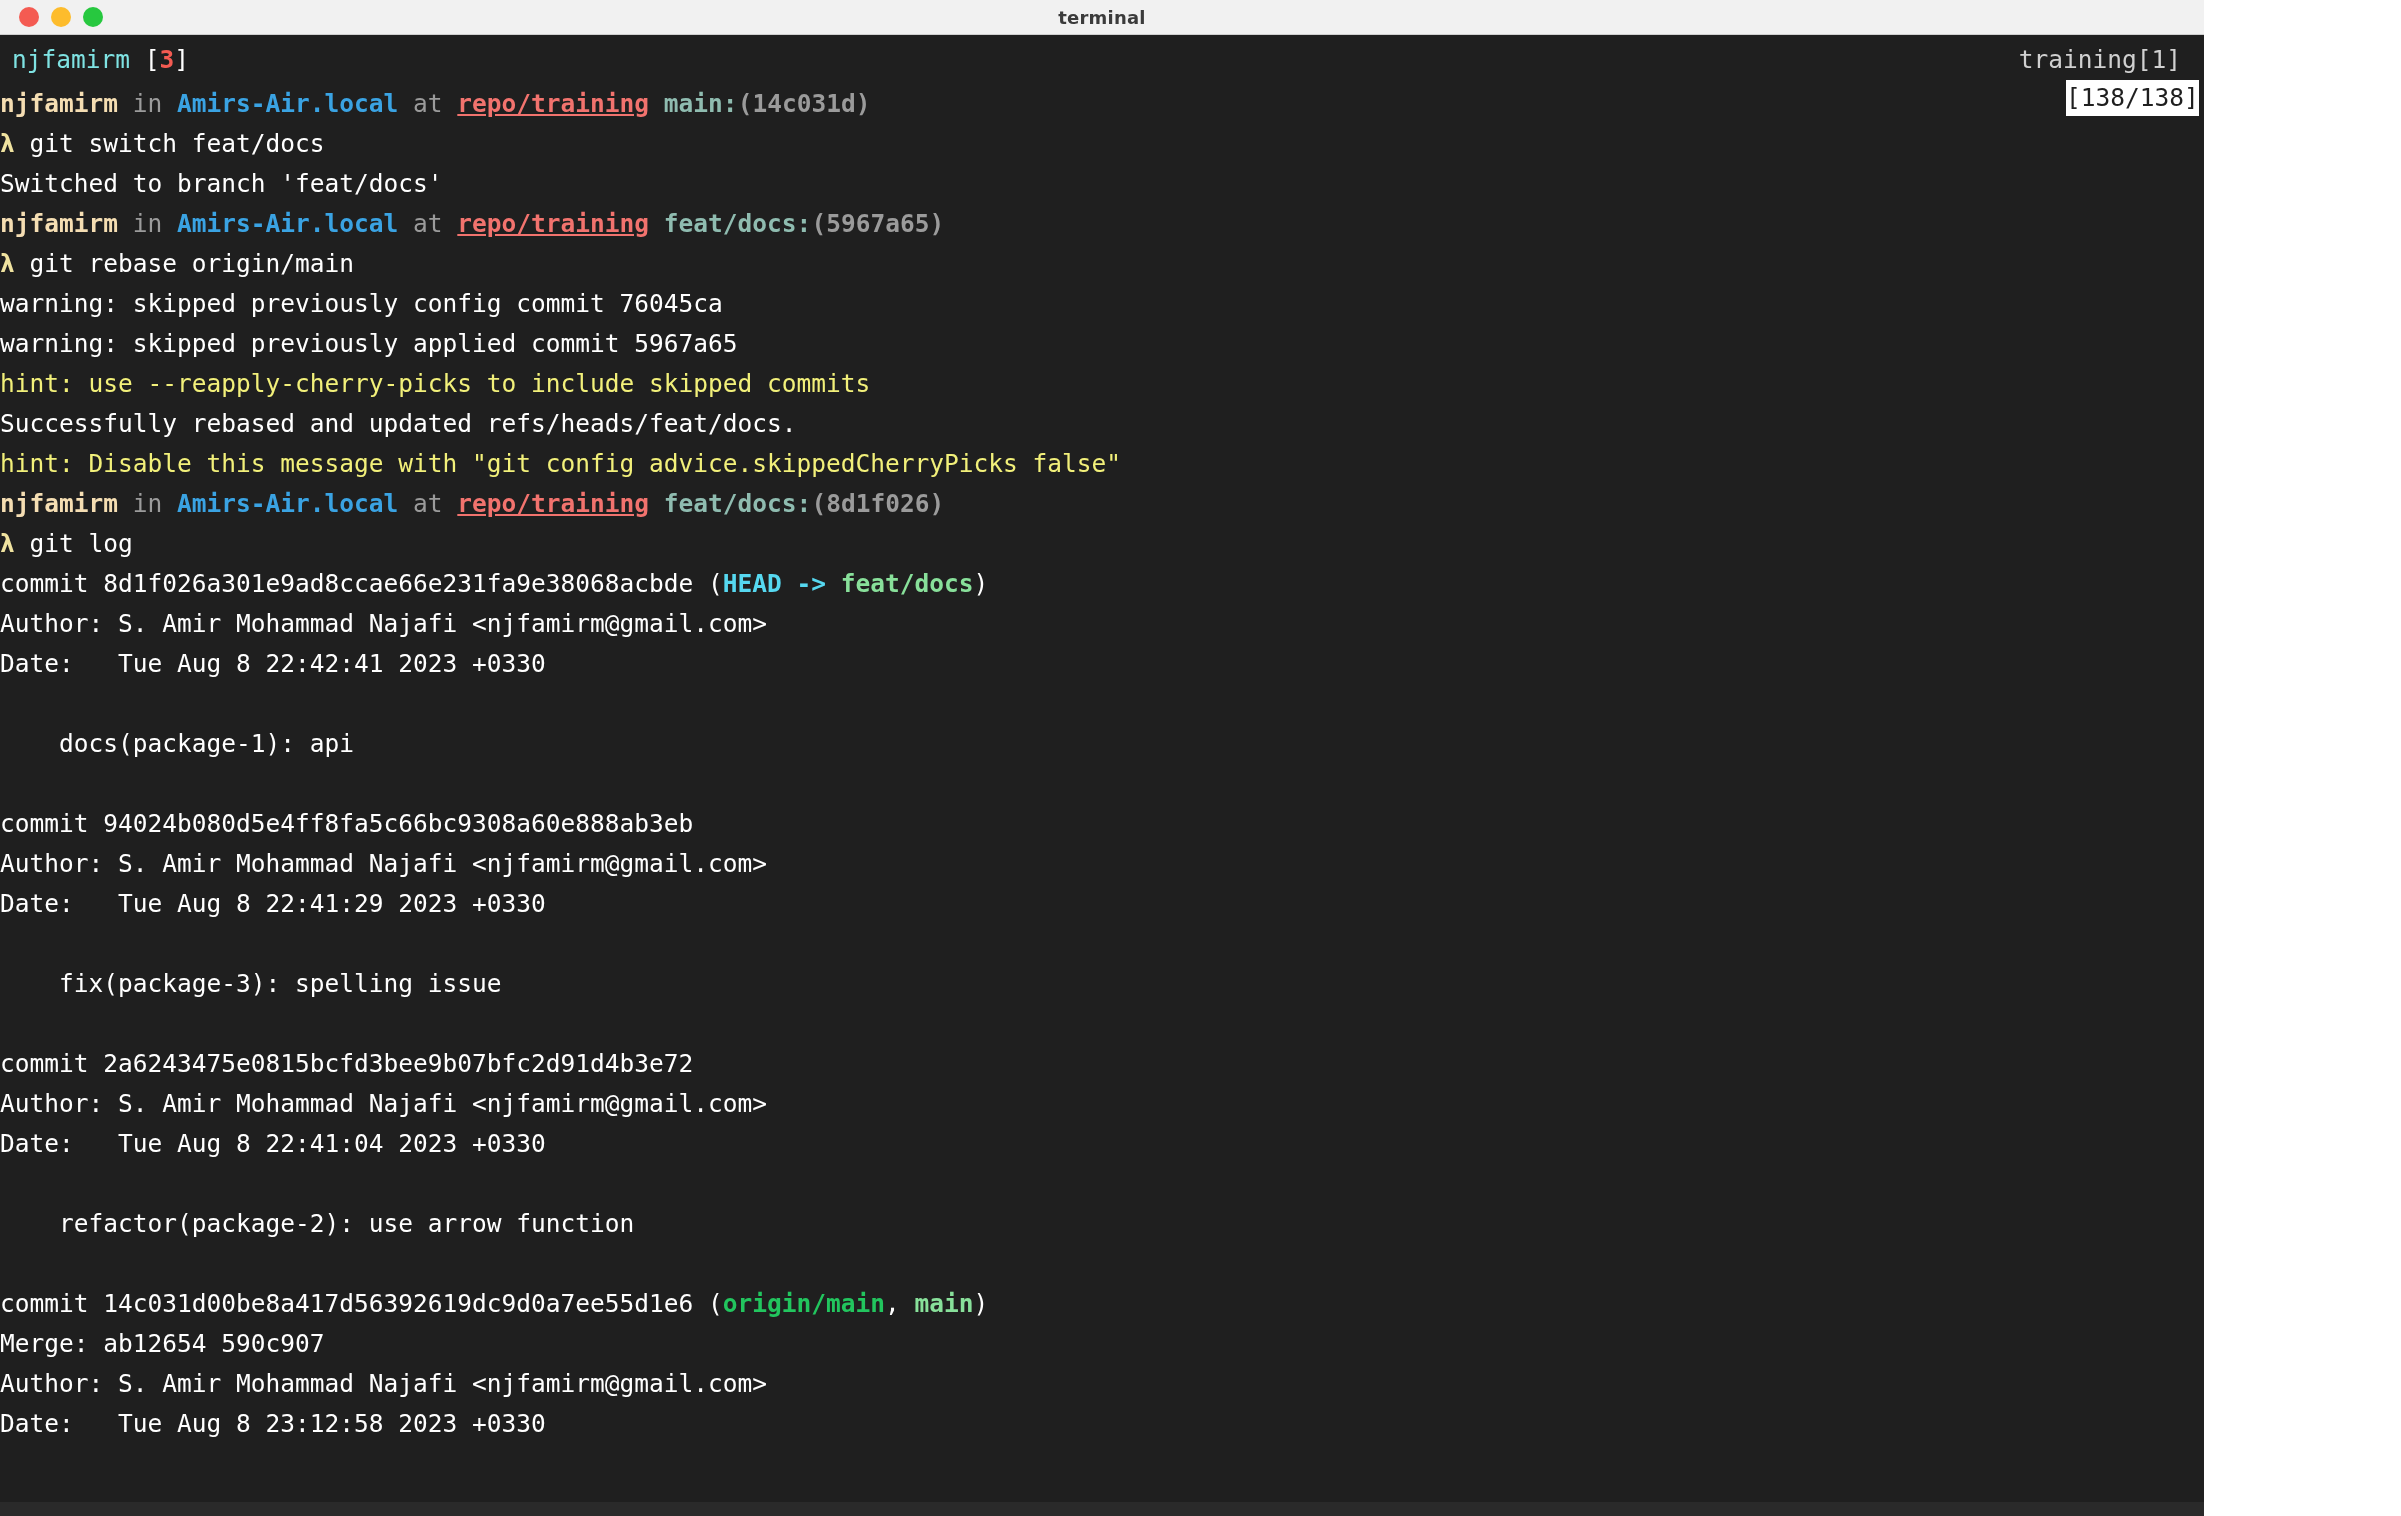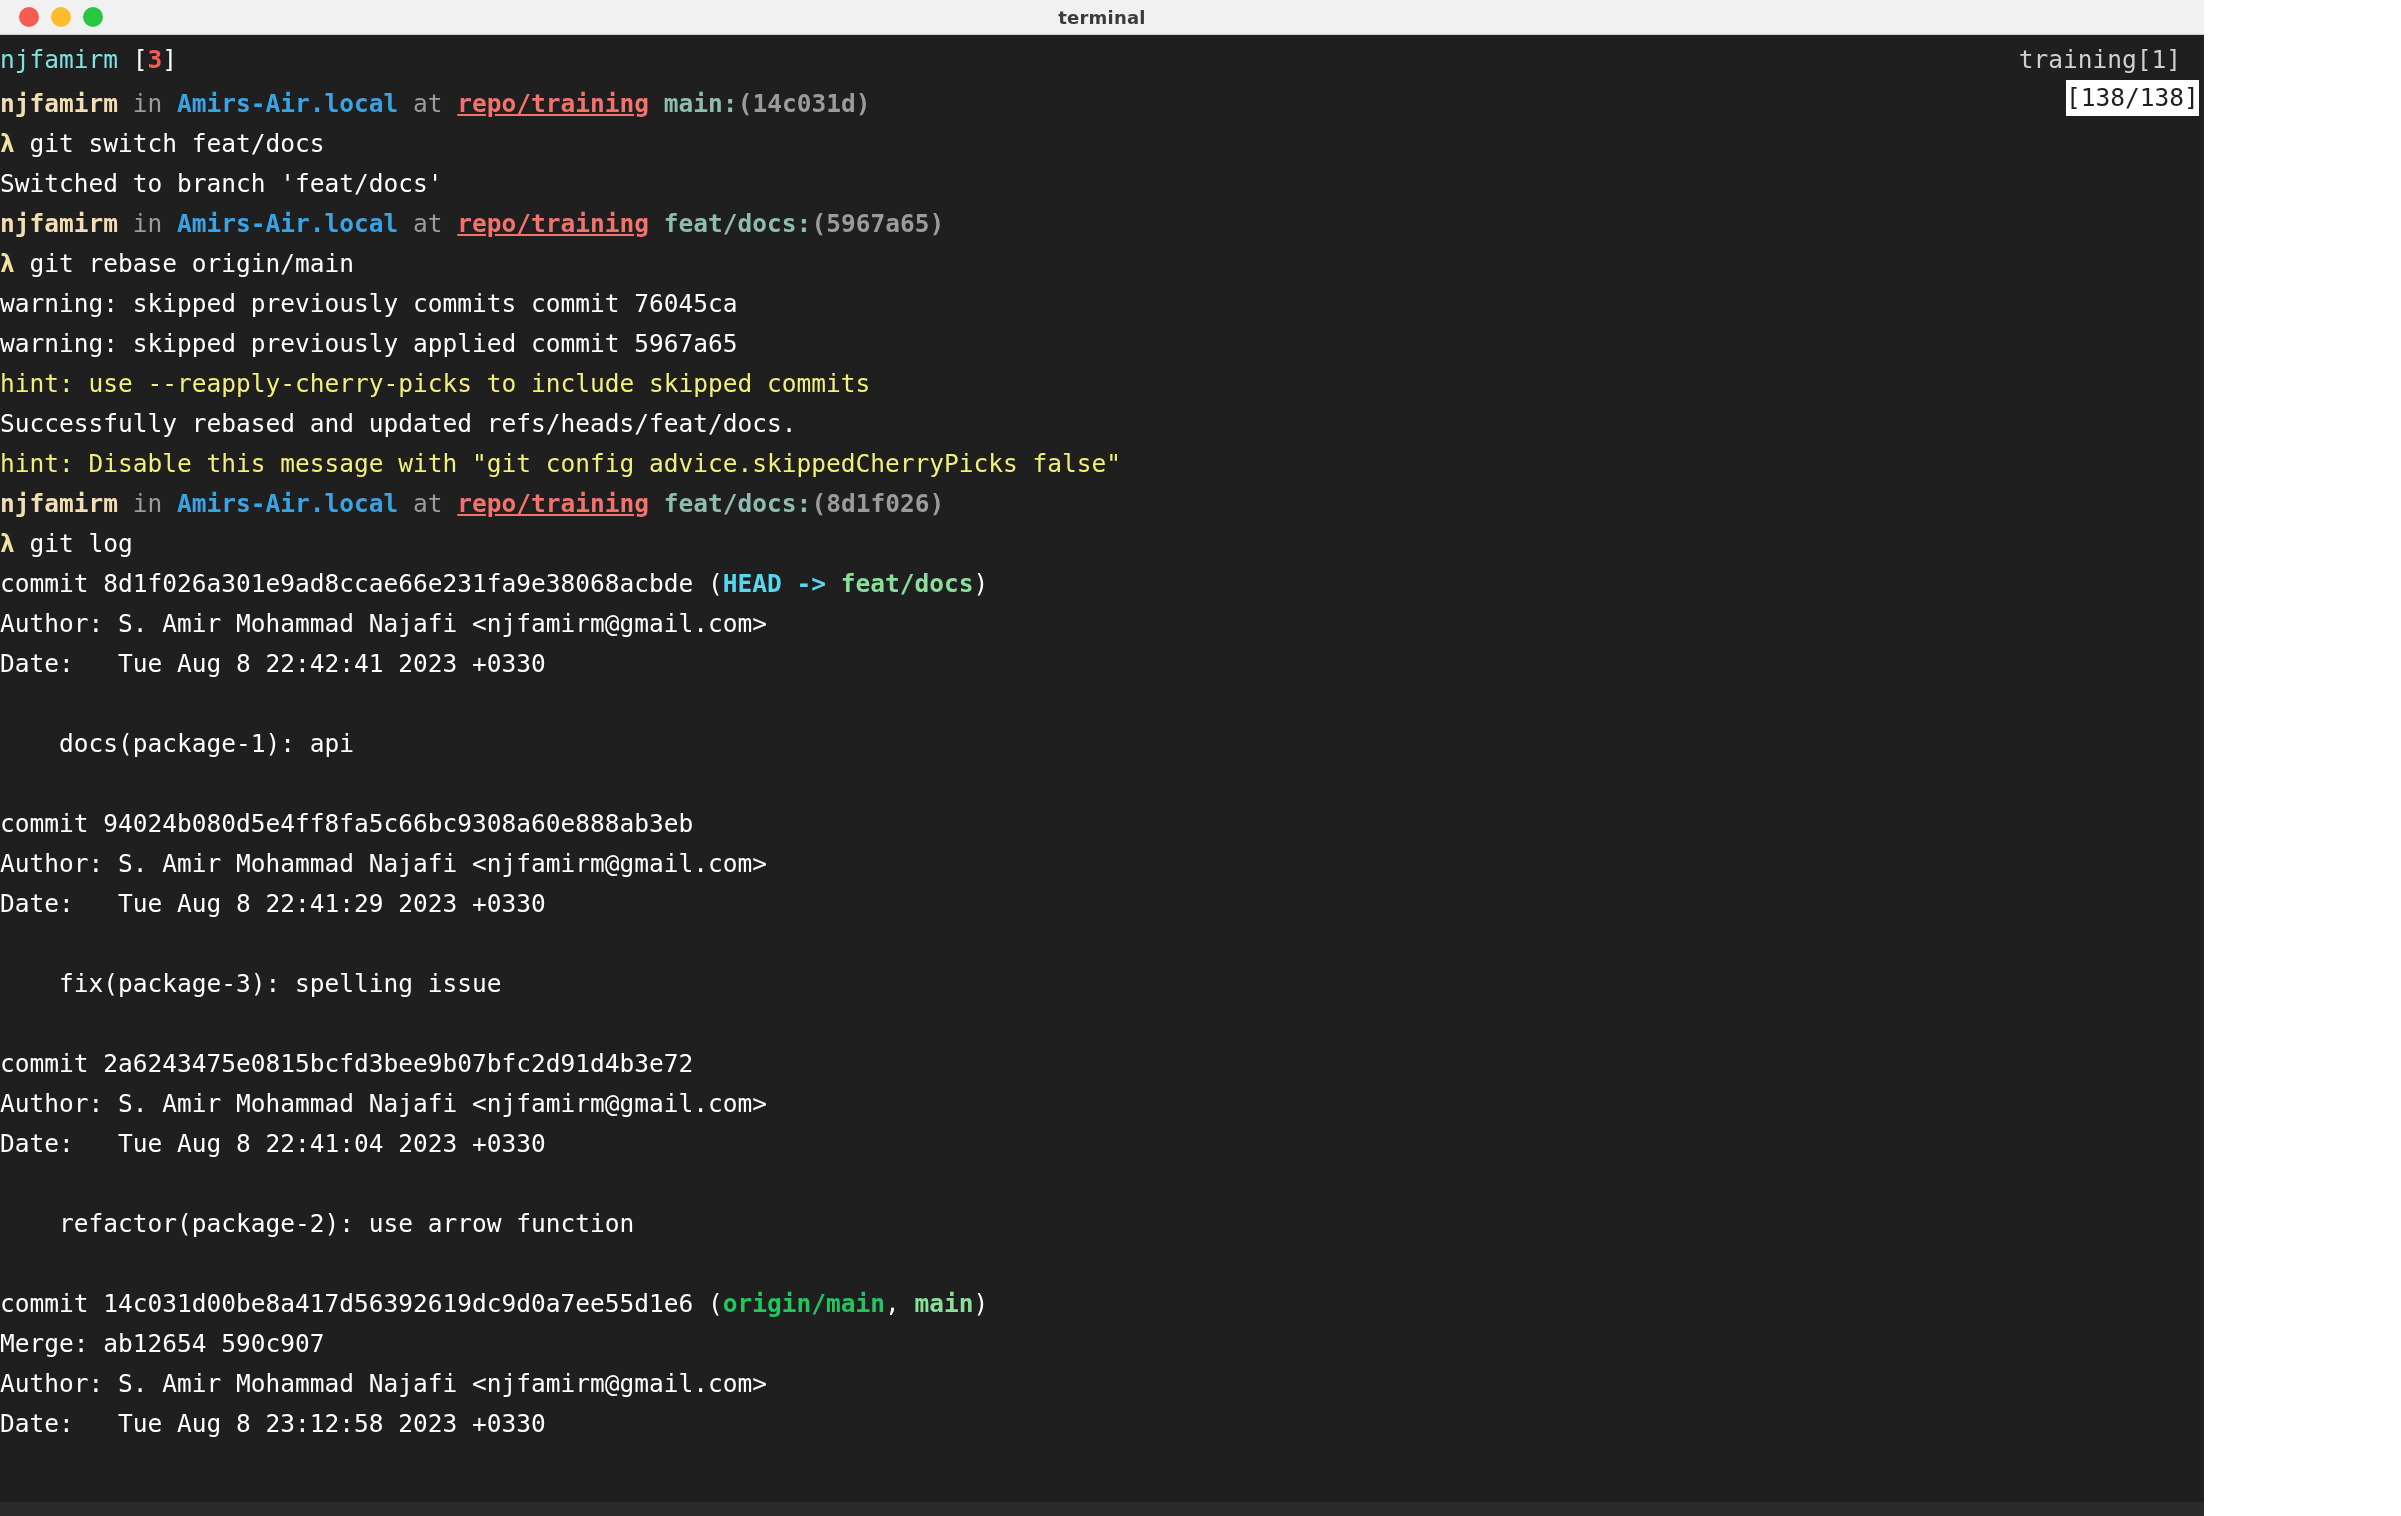--- a/index.html
+++ b/index.html
@@ -76,21 +76,21 @@
   }
 
   .statusline {
     display: flex;
     justify-content: space-between;
     align-items: baseline;
     padding: 5.2px 0 0 0;
     height: 40px;
     box-sizing: content-box;
   }
-  .statusline .left  { padding-left: 0; white-space: pre; }
+  .statusline .left  { padding-left: 12px; white-space: pre; }
   .statusline .right { padding-right: 23px; white-space: pre; text-align: left; }
 
   .scroll-indicator {
     position: absolute;
     top: 45px;
     right: 5.2px;
     background: #ffffff;
     color: #1f1f1f;
     white-space: pre;
     line-height: 36px;
@@ -155,21 +155,21 @@
     </div>
 
     <div class="scroll-indicator">[138/138]</div>
 
     <div class="lines" id="lines">
         <div class="line"><span class="c-user">njfamirm</span><span class="c-gray"> in </span><span class="c-host">Amirs-Air.local</span><span class="c-gray"> at </span><span class="c-path">repo/training</span><span class="c-white"> </span><span class="c-branch">main</span><span class="c-branch">:</span><span class="c-hash">(14c031d)</span></div>
         <div class="line"><span class="c-lambda">λ </span><span class="c-white">git switch feat/docs</span></div>
         <div class="line"><span class="c-white">Switched to branch 'feat/docs'</span></div>
         <div class="line"><span class="c-user">njfamirm</span><span class="c-gray"> in </span><span class="c-host">Amirs-Air.local</span><span class="c-gray"> at </span><span class="c-path">repo/training</span><span class="c-white"> </span><span class="c-branch">feat/docs</span><span class="c-branch">:</span><span class="c-hash">(5967a65)</span></div>
         <div class="line"><span class="c-lambda">λ </span><span class="c-white">git rebase origin/main</span></div>
-        <div class="line"><span class="c-white">warning: skipped previously commits commit 76045ca</span></div>
+        <div class="line"><span class="c-white">warning: skipped previously config commit 76045ca</span></div>
         <div class="line"><span class="c-white">warning: skipped previously applied commit 5967a65</span></div>
         <div class="line"><span class="c-hint">hint: use --reapply-cherry-picks to include skipped commits</span></div>
         <div class="line"><span class="c-white">Successfully rebased and updated refs/heads/feat/docs.</span></div>
         <div class="line"><span class="c-hint">hint: Disable this message with "git config advice.skippedCherryPicks false"</span></div>
         <div class="line"><span class="c-user">njfamirm</span><span class="c-gray"> in </span><span class="c-host">Amirs-Air.local</span><span class="c-gray"> at </span><span class="c-path">repo/training</span><span class="c-white"> </span><span class="c-branch">feat/docs</span><span class="c-branch">:</span><span class="c-hash">(8d1f026)</span></div>
         <div class="line"><span class="c-lambda">λ </span><span class="c-white">git log</span></div>
         <div class="line"><span class="c-white">commit </span><span class="c-white">8d1f026a301e9ad8ccae66e231fa9e38068acbde</span><span class="c-white"> (</span><span class="c-head">HEAD</span><span class="c-head"> -&gt; </span><span class="c-ref-loc">feat/docs</span><span class="c-white">)</span></div>
         <div class="line"><span class="c-white">Author: S. Amir Mohammad Najafi &lt;njfamirm@gmail.com&gt;</span></div>
         <div class="line"><span class="c-white">Date:   Tue Aug 8 22:42:41 2023 +0330</span></div>
         <div class="line"><span class="c-white">&nbsp;</span></div>

